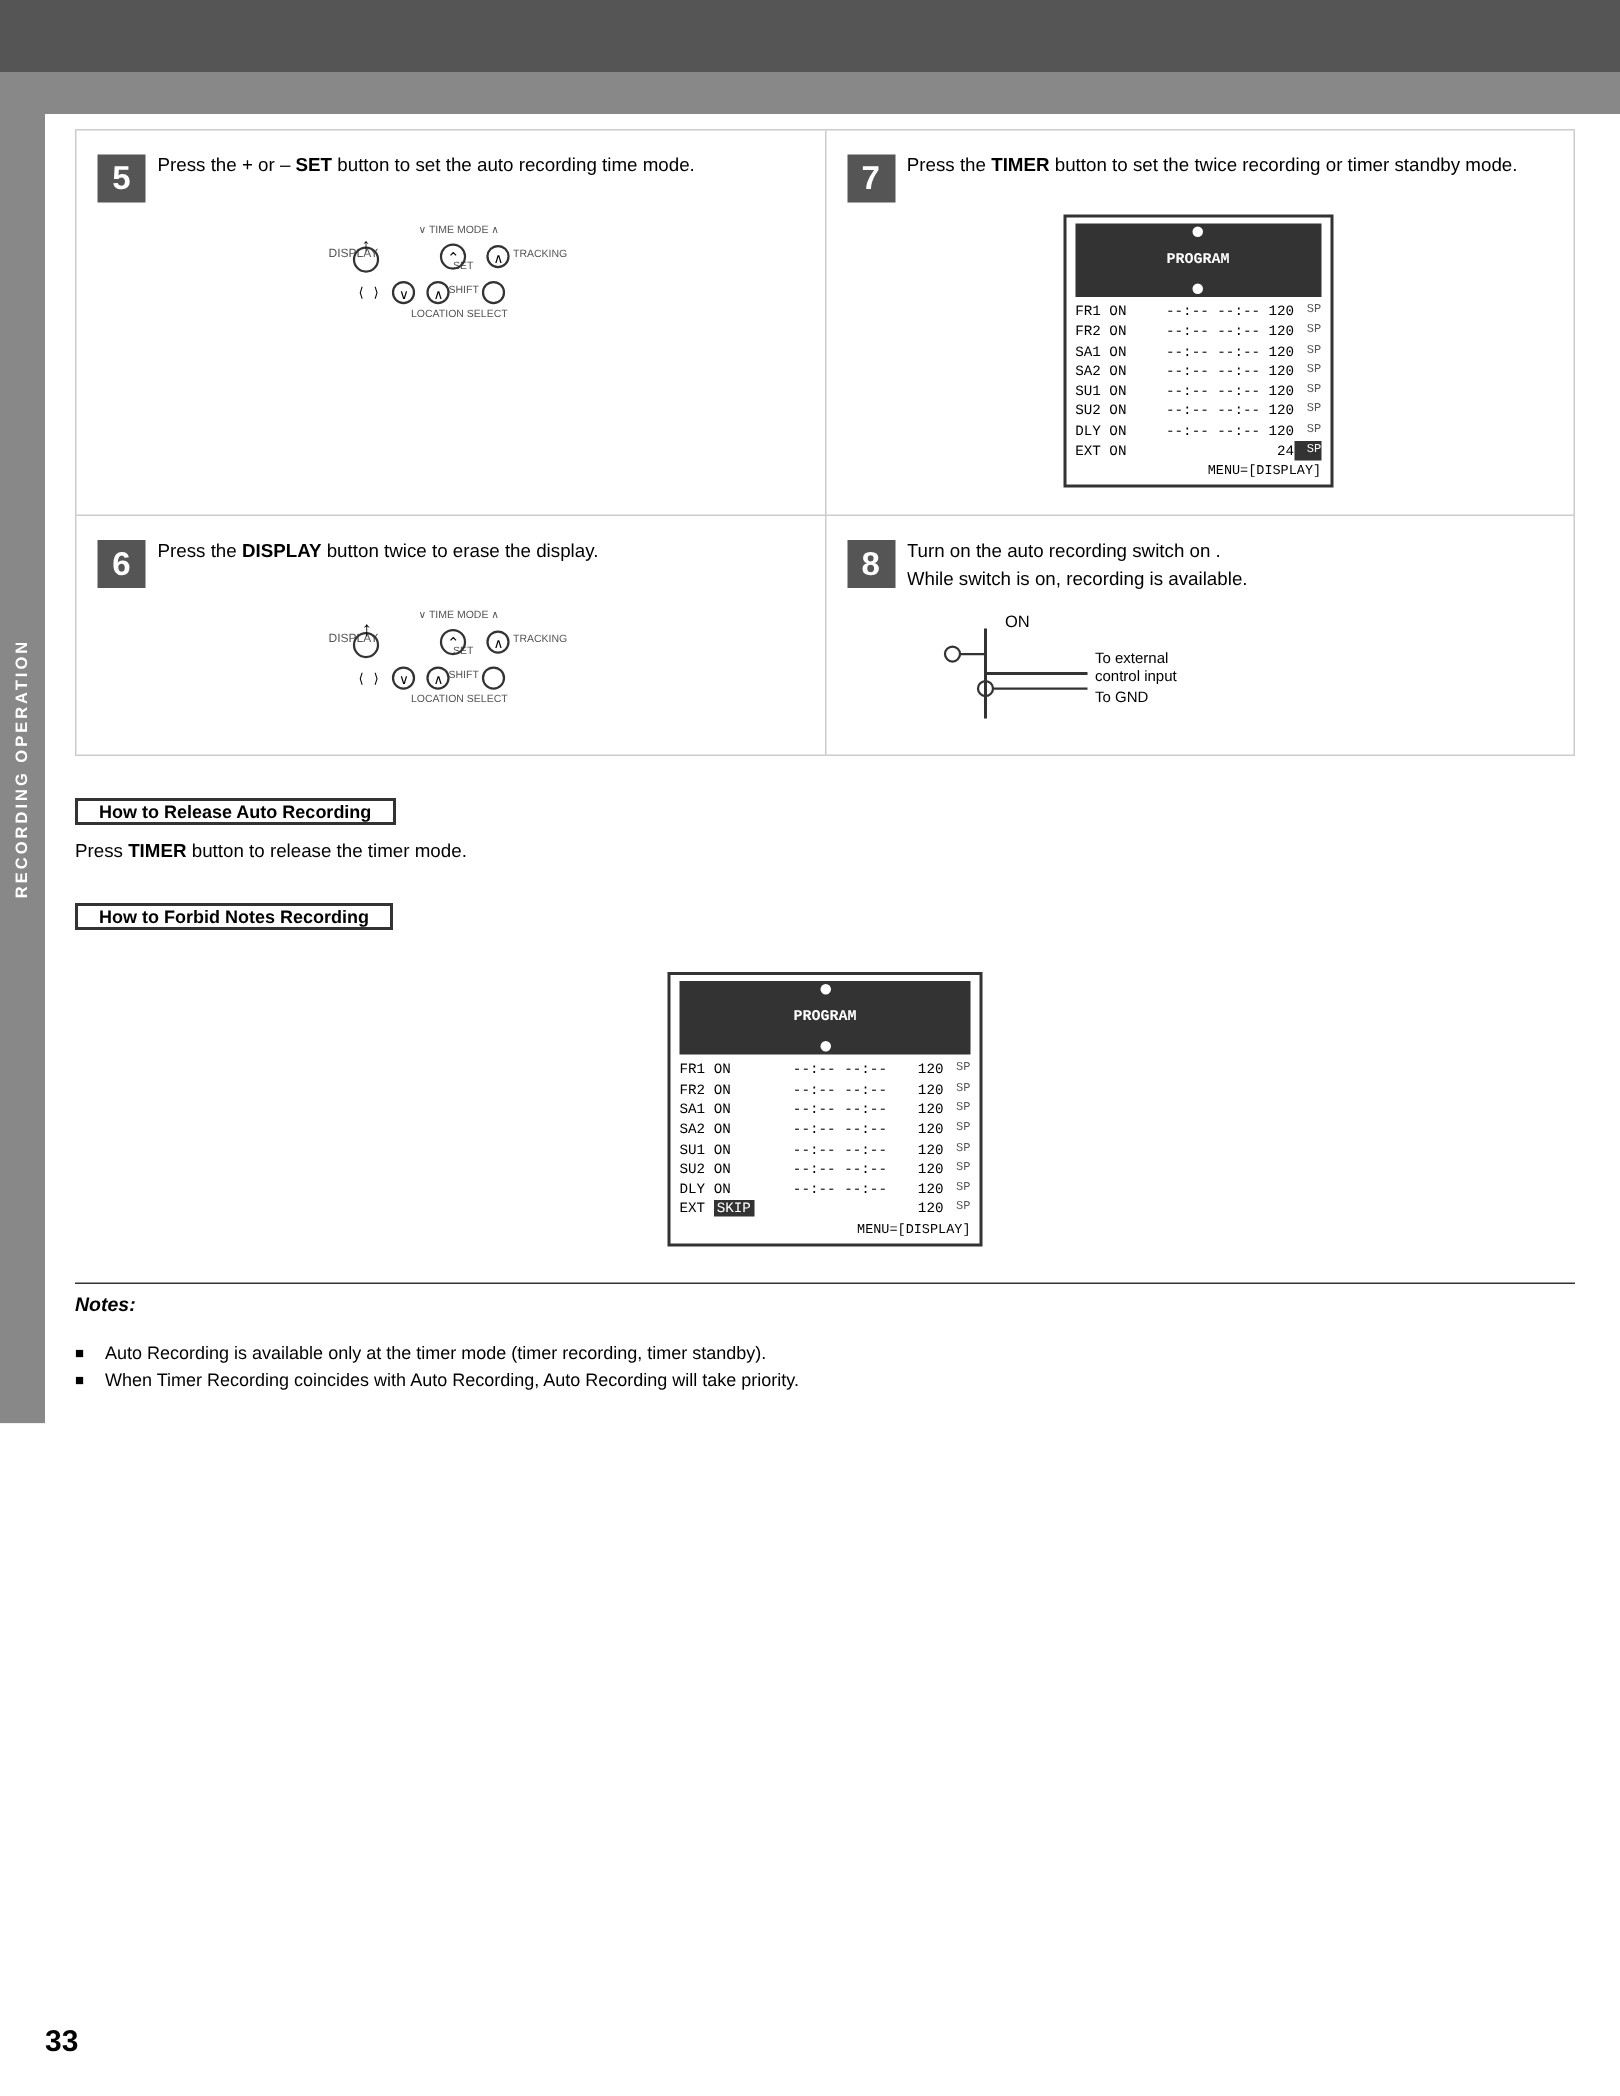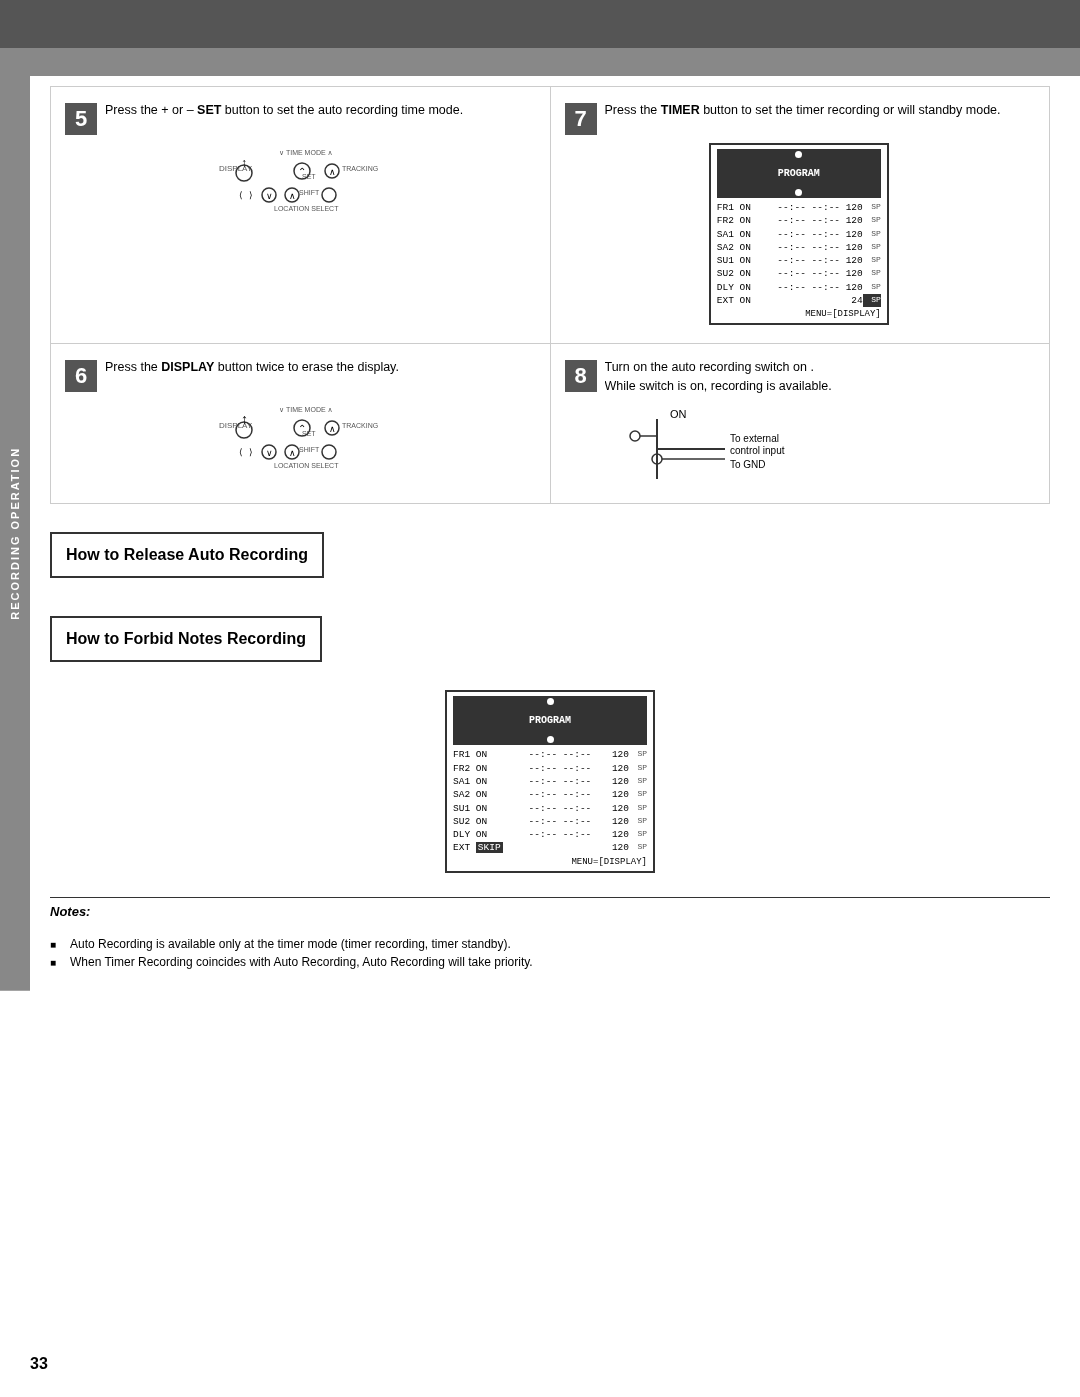--- a/index.html
+++ b/index.html
@@ -151,22 +151,22 @@
       text-align: right;
       font-size: 9px;
       margin-top: 2px;
     }
 
     
     .section-heading {
       background: #fff;
       border: 2px solid #333;
       display: inline-block;
-      padding: 12px 14px;
-      font-size: 16px;
+      padding: 0 14px;
+      font-size: 12px;
       font-weight: bold;
       margin: 18px 0 10px 0;
     }
 
     .section-text {
       font-size: 12.5px;
       margin-bottom: 8px;
     }
 
     
@@ -201,21 +201,21 @@
       left: 0;
       font-size: 10px;
       top: 2px;
     }
 
     
     .page-number {
       position: absolute;
       bottom: 24px;
       left: 30px;
-      font-size: 16px;
+      font-size: 20px;
       font-weight: bold;
       margin-top: 28px;
     }
 
     .skip-highlight {
       background: #333;
       color: #fff;
       padding: 0 2px;
     }
 
@@ -283,21 +283,21 @@
             <text x="85" y="52" font-size="7" fill="#555">SHIFT</text>
             <circle cx="115" cy="52" r="7" fill="none" stroke="#333" stroke-width="1.5"></circle>
           </svg>
         </div>
       </div>
 
       <div class="step-cell">
         <div style="display:flex; align-items:flex-start; margin-bottom:8px;">
           <span class="step-number">7</span>
           <div class="step-text">
-            <span>Press the </span><strong>TIMER</strong><span> button to set the timer recording or will standby mode.</span>
+            <span>Press the </span><strong>TIMER</strong><span> button to set the twice recording or timer standby mode.</span>
           </div>
         </div>
 
         <div class="program-display">
           <div class="program-header">
             <span class="prog-dot"></span>
             <span>PROGRAM</span>
             <span class="prog-dot"></span>
           </div>
           <div class="prog-row">
@@ -414,20 +414,23 @@
             <text x="125" y="50" font-size="10">control input</text>
             <text x="125" y="64" font-size="10">To GND</text>
           </svg>
         </div>
       </div>
 
     </div>
 
     <div class="section-area">
       <div class="section-heading">How to Release Auto Recording</div>
+      <p class="section-text">
+        Press <strong>TIMER</strong><span> button to release the timer mode.</span>
+      </p>
     </div>
 
     <div class="section-area">
       <div class="section-heading">How to Forbid Notes Recording</div>
       
       <div style="display:flex; justify-content:center; margin: 10px 0 10px 0;">
         <div class="program-display" style="width:210px;">
           <div class="program-header">
             <span class="prog-dot"></span>
             <span>PROGRAM</span>

